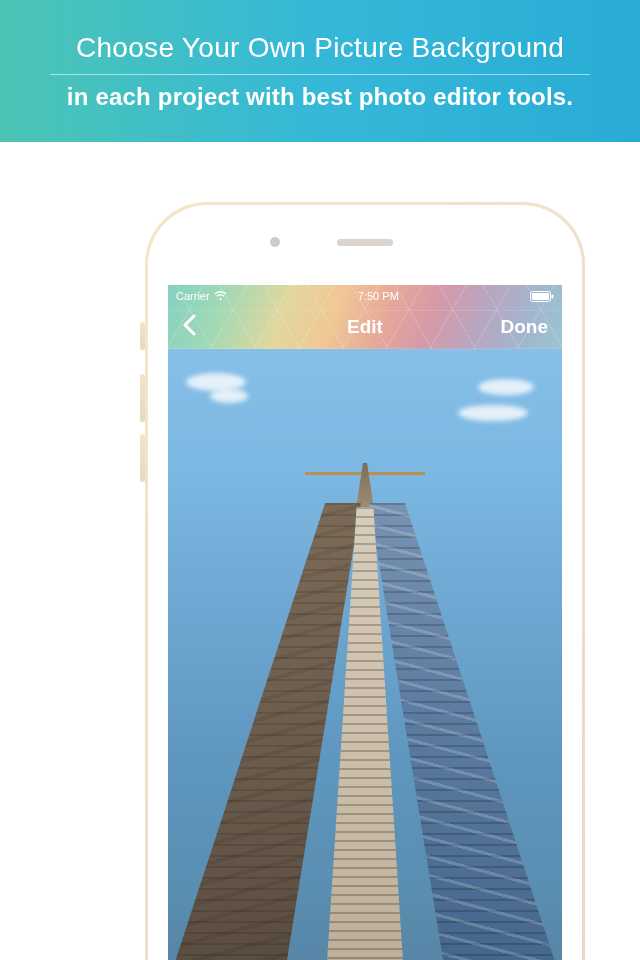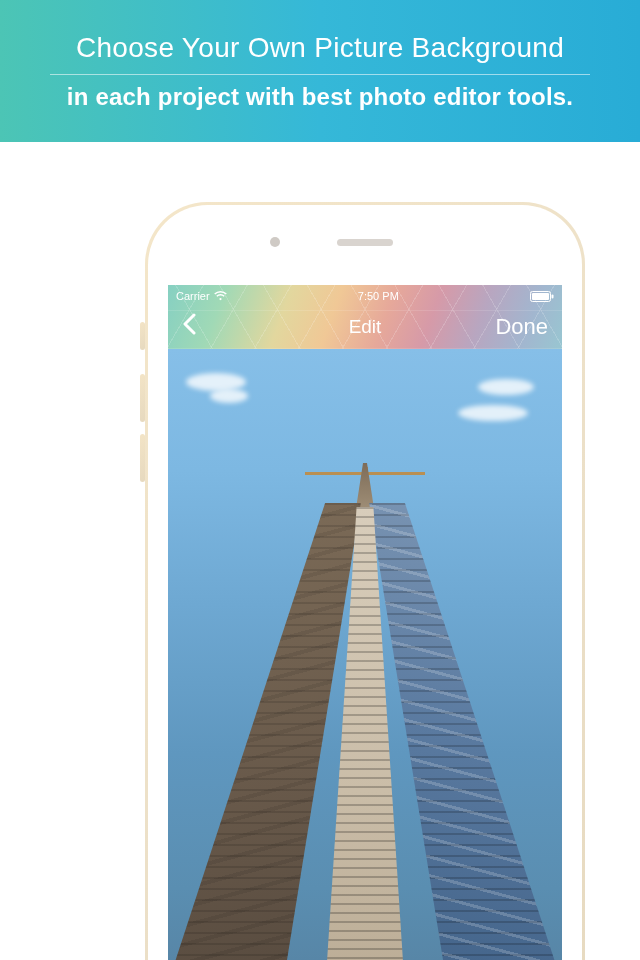--- a/index.html
+++ b/index.html
@@ -144,26 +144,26 @@
       justify-content: space-between;
       align-items: center;
       padding: 4px 14px 0;
       height: 40px;
     }
     .nav-title {
       position: absolute;
       left: 0; right: 0;
       text-align: center;
       font-size: 19px;
-      font-weight: 400;
+      font-weight: 700;
     }
     .back-btn, .done-btn {
       position: relative;
-      font-size: 22px;
-      font-weight: 400;
+      font-size: 19px;
+      font-weight: 700;
     }
 
     .photo {
       position: relative;
       height: calc(100% - 64px - 76px);
       background: linear-gradient(180deg,
         #86bfe8 0%, #7db8e2 18%, #6ea8d2 38%, #5f97bf 60%, #5a8eb1 80%, #557f9e 100%);
       overflow: hidden;
     }
 

